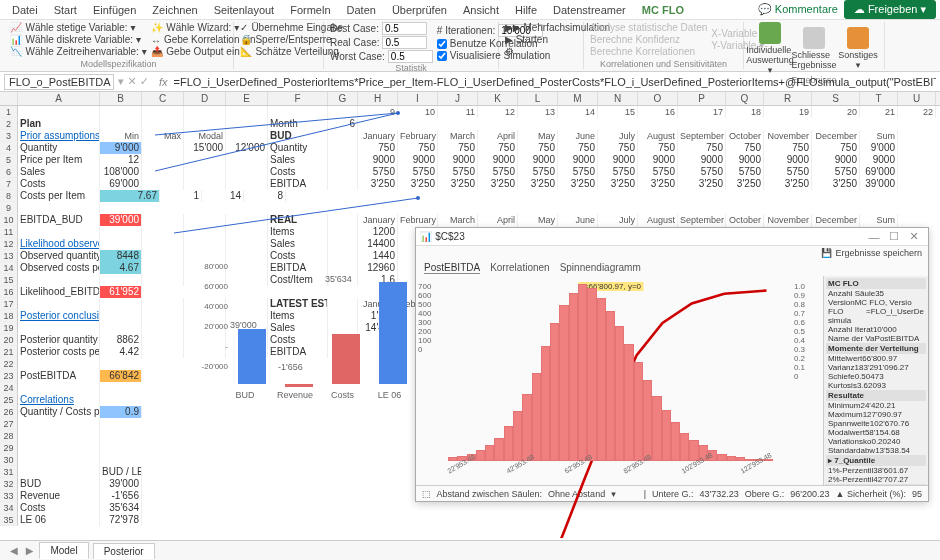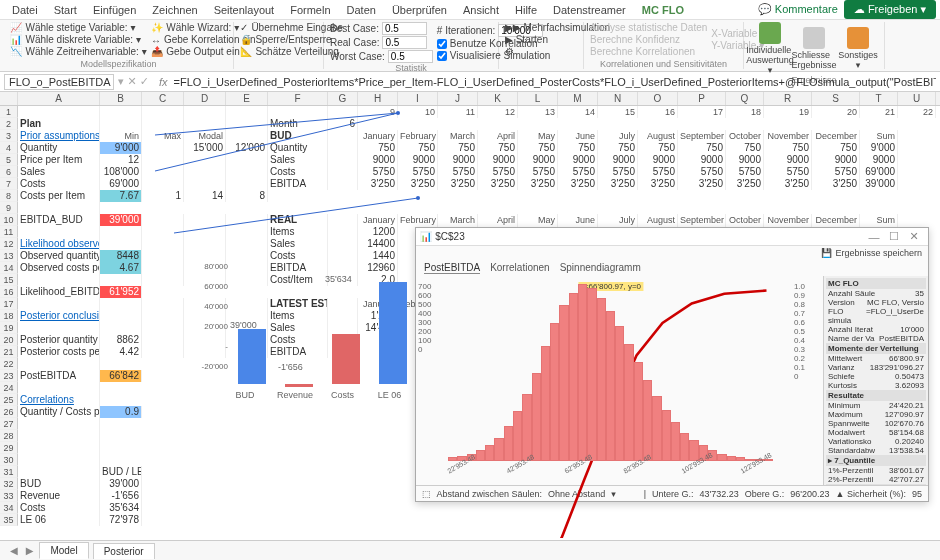--- a/index.html
+++ b/index.html
@@ -55,21 +55,21 @@
 .simwin .tab.active { color:#333; border-bottom:1px solid #888; }
 .simwin .body { display:flex; height:209px; }
 .simwin .chart { flex:1; position:relative; padding:4px 8px; }
 .simwin .histo { position:absolute; left:32px; top:8px; right:50px; bottom:24px; }
 .simwin .histo .hbar { position:absolute; bottom:0; background:#f08080; border:1px solid #e57373; }
 .simwin .histo .curve { position:absolute; inset:0; }
 .simwin .histo .anno { position:absolute; top:-2px; left:50%; transform:translateX(-50%); background:#ffe680; font-size:8px; padding:0 2px; }
 .simwin .histo .xlbl { position:absolute; bottom:-14px; font-size:7px; color:#666; transform:rotate(-30deg); transform-origin:left; }
 .simwin .side { width:105px; background:#f0f0f0; border-left:1px solid #ccc; font-size:8px; padding:2px; overflow:hidden; }
 .simwin .side .shdr { background:#e0e0e0; font-weight:600; padding:1px 2px; font-size:8px; }
-.simwin .side .srow { display:flex; justify-content:space-between; padding:0 2px; }
+.simwin .side .srow { display:flex; justify-content:flex-start; padding:0 2px; }
 .simwin .status { height:16px; border-top:1px solid #ccc; display:flex; align-items:center; font-size:9px; padding:0 6px; gap:6px; color:#444; }
 .simwin .status .flex1 { flex:1; }
 .sheet-tabs { position:absolute; bottom:0; left:0; right:0; height:20px; background:#f7f7f7; border-top:1px solid #ccc; display:flex; align-items:center; padding:0 8px; gap:4px; font-size:10px; }
 .sheet-tabs .nav { color:#888; padding:0 2px; }
 .sheet-tabs .tab { padding:2px 10px; background:#fff; border:1px solid #ccc; border-bottom:none; }
 .sheet-tabs .tab.active { border-bottom:1px solid #fff; font-weight:500; }
 svg.conn { position:absolute; left:0; top:0; pointer-events:none; }
 </style>
 </head>
 <body>
@@ -361,21 +361,21 @@
         <div class="cell r" style="width:40px">3'250</div>
         <div class="cell r" style="width:48px">3'250</div>
         <div class="cell r" style="width:38px">3'250</div>
         <div class="cell r" style="width:48px">3'250</div>
         <div class="cell r" style="width:48px">3'250</div>
         <div class="cell r" style="width:38px">39'000</div>
       </div>
       <div class="row">
         <div class="rownum">8</div>
         <div class="cell " style="width:82px">Costs per Item</div>
-        <div class="cell cyan-bg" style="width:42px">7.67</div>
+        <div class="cell cyan-bg" style="width:60px">7.67</div>
         <div class="cell r" style="width:42px">1</div>
         <div class="cell r" style="width:42px">14</div>
         <div class="cell r" style="width:42px">8</div>
       </div>
       <div class="row">
         <div class="rownum">9</div>
         <div class="cell " style="width:82px"></div>
       </div>
       <div class="row">
         <div class="rownum">10</div>
@@ -494,21 +494,21 @@
       </div>
       <div class="row">
         <div class="rownum">15</div>
         <div class="cell " style="width:82px"></div>
         <div class="cell " style="width:42px"></div>
         <div class="cell " style="width:42px"></div>
         <div class="cell " style="width:42px"></div>
         <div class="cell " style="width:42px"></div>
         <div class="cell " style="width:60px">Cost/Item</div>
         <div class="cell " style="width:30px"></div>
-        <div class="cell r" style="width:40px">2.0</div>
+        <div class="cell r" style="width:40px">1.6</div>
         <div class="cell r" style="width:40px">12</div>
         <div class="cell r" style="width:40px">2.1</div>
         <div class="cell r" style="width:40px">5.3</div>
         <div class="cell r" style="width:40px">3.5</div>
         <div class="cell r" style="width:40px">3.9</div>
       </div>
       <div class="row">
         <div class="rownum">16</div>
         <div class="cell " style="width:82px">Likelihood_EBITDA</div>
         <div class="cell red-bg" style="width:42px">61'952</div>

